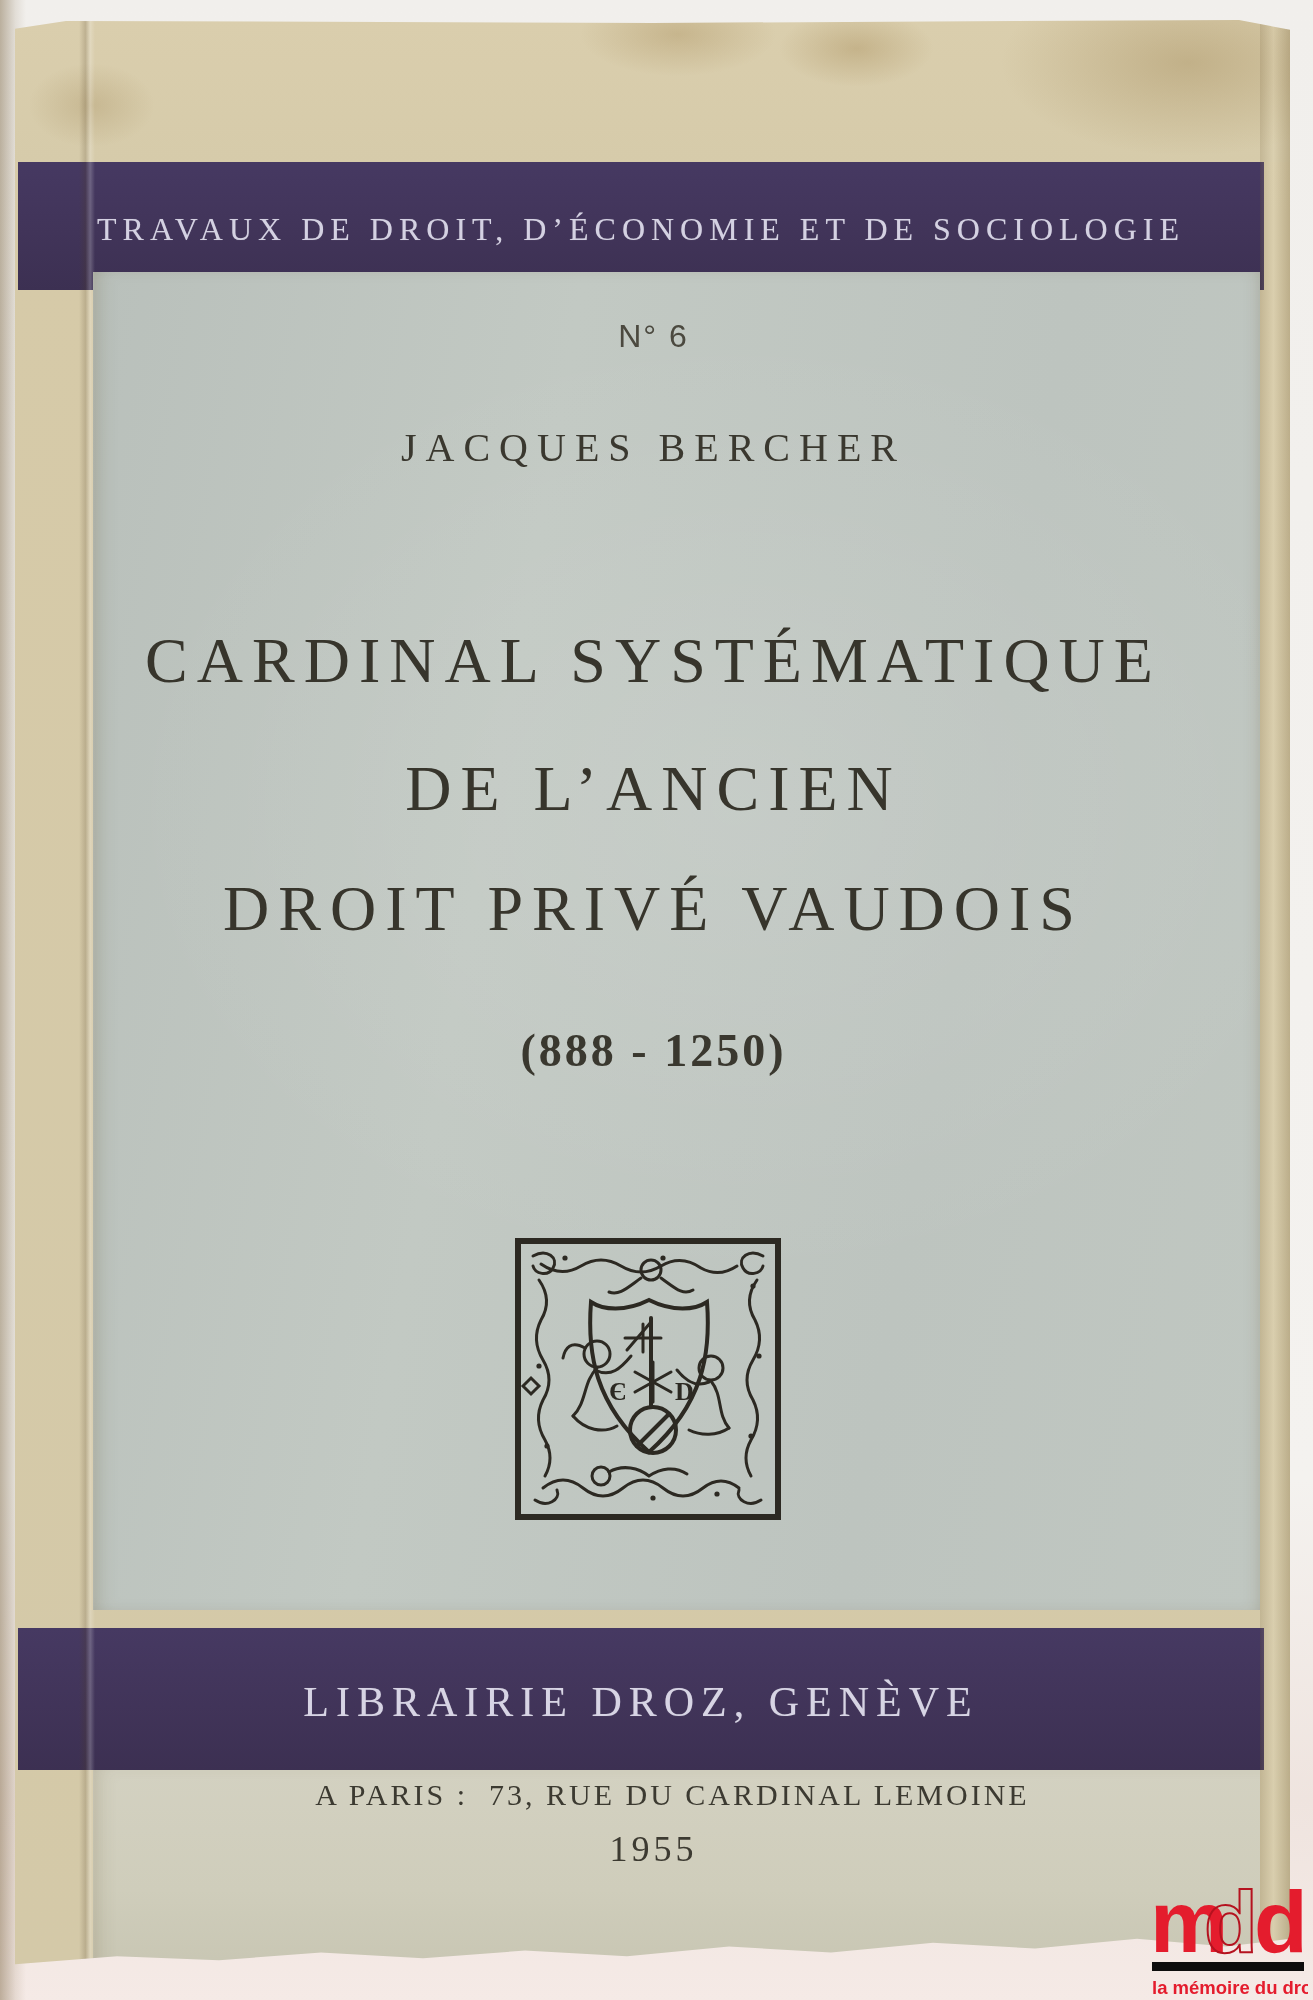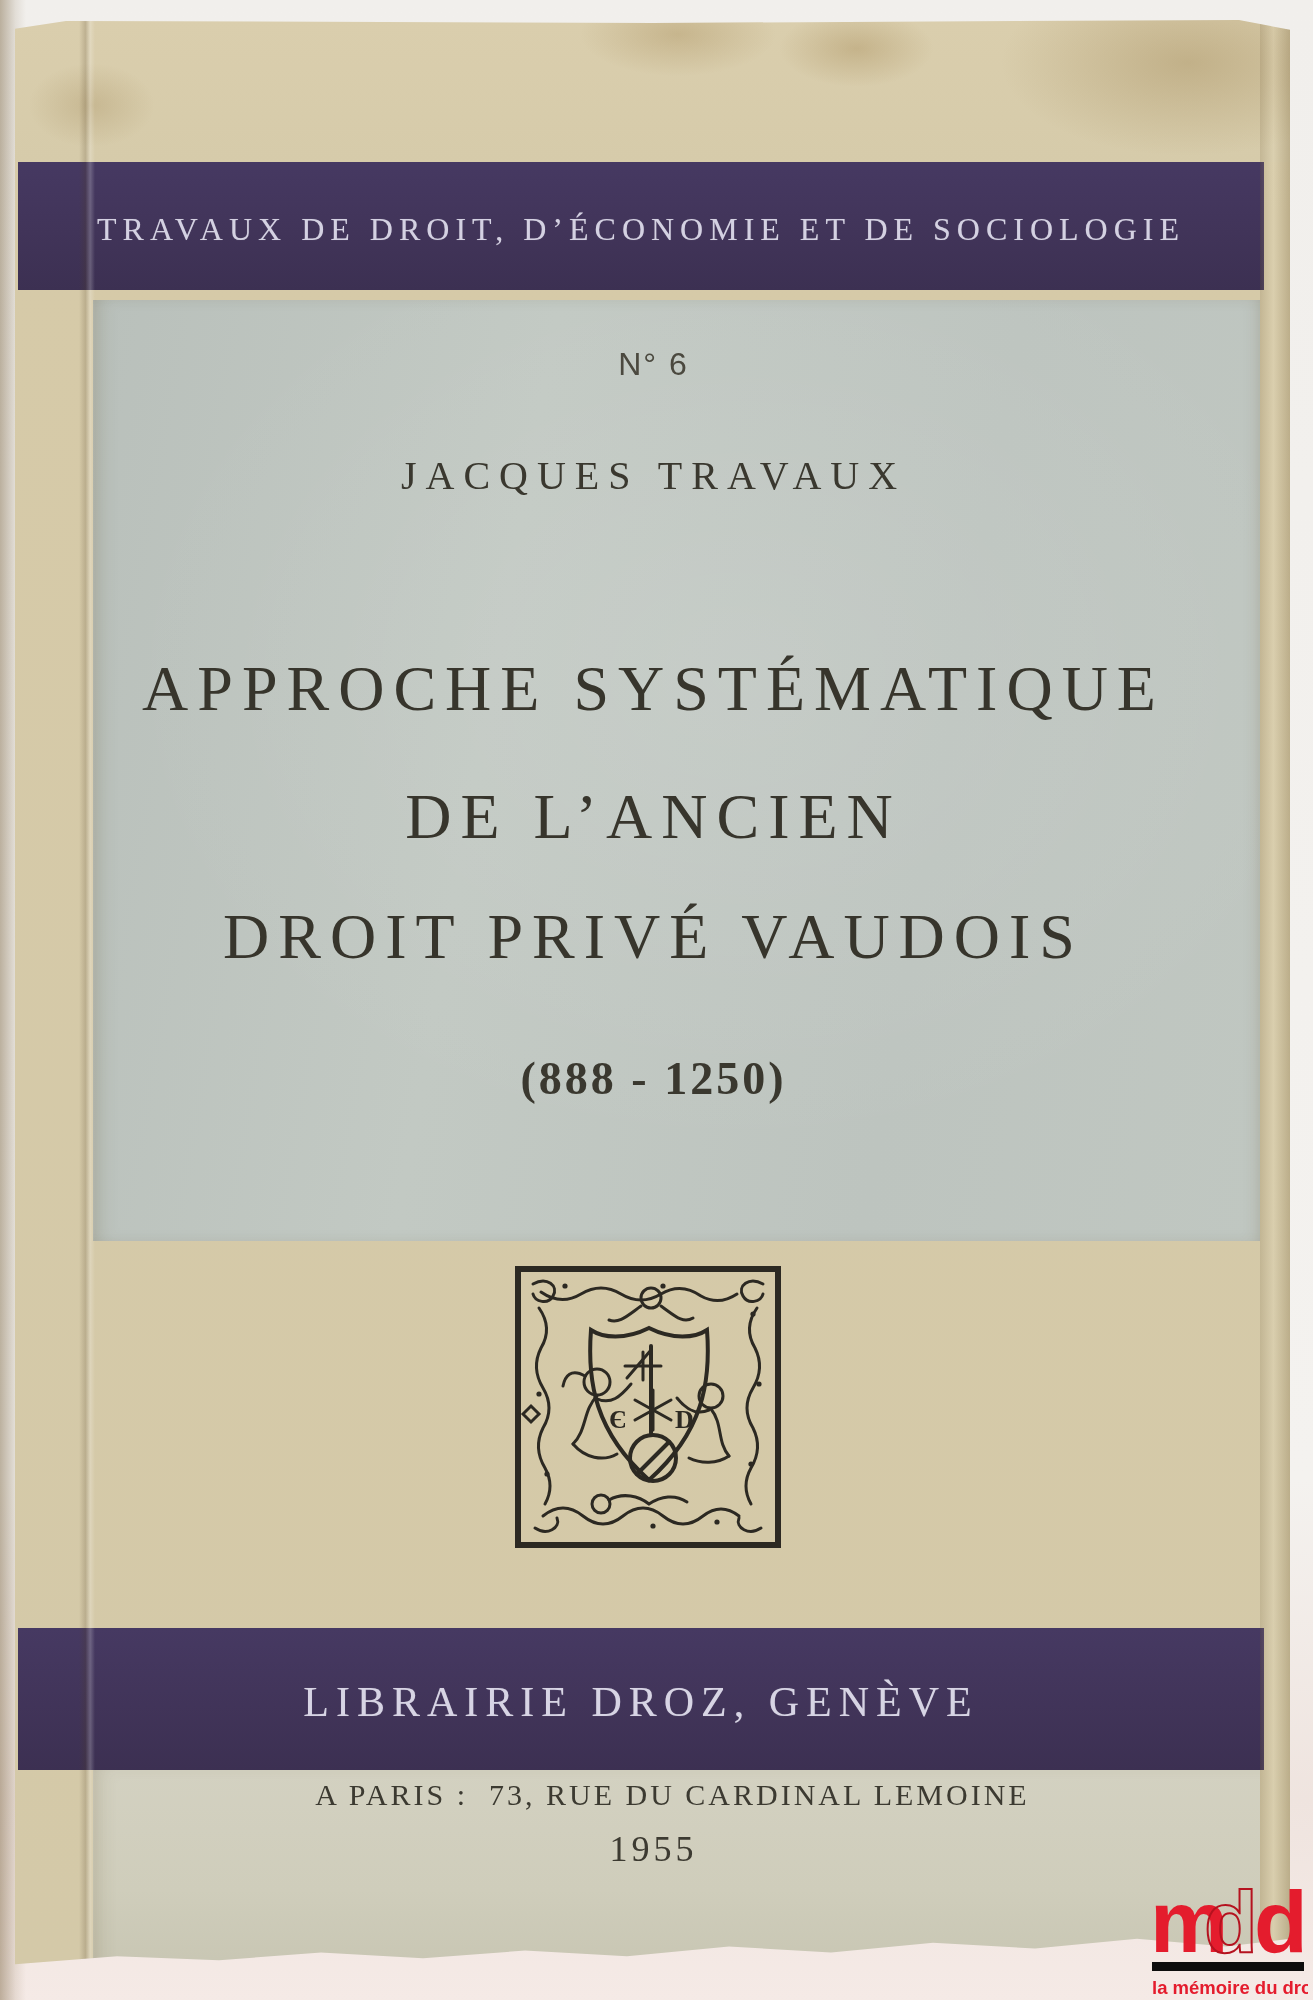--- a/index.html
+++ b/index.html
@@ -37,21 +37,21 @@
   }
   .band-top{ top:142px; height:128px; }
   .band-bottom{ top:1608px; height:142px; }
   .band-label{
     color:#d4d1e2; font-size:32px; letter-spacing:6px; white-space:nowrap;
     text-shadow:0 0 1px rgba(255,255,255,.25); padding-top:6px;
   }
   .band-bottom .band-label{ font-size:42px; letter-spacing:7px; color:#d7d4e4; }
 
   .field{
-    position:absolute; left:78px; right:30px; top:280px; height:941px;
+    position:absolute; left:78px; right:30px; top:252px; height:1338px;
     background:
       radial-gradient(900px 700px at 55% 40%, rgba(255,255,255,.10), transparent 70%),
       linear-gradient(100deg,#b9c0bb 0%,#c2c9c3 35%,#bdc4bf 70%,#c0c7c1 100%);
     box-shadow:inset 14px 0 22px -14px rgba(100,85,50,.35), inset -10px 0 16px -10px rgba(100,85,50,.25);
   }
   .t-center{ position:absolute; left:0; right:46px; text-align:center; color:#3d3b32; }
   .issue-number{ top:46px; font-family:"Liberation Sans","DejaVu Sans",sans-serif; font-size:32px; letter-spacing:2px; color:#4b493f; }
   .author-name{ top:152px; font-size:40px; letter-spacing:9px; color:#3a382f; }
   .title-line{ font-size:64px; letter-spacing:9px; color:#37352c; }
   .title-1{ top:352px; }
@@ -92,22 +92,22 @@
   <div class="book">
 
     <div class="top-cream"></div>
 
     <div class="band band-top">
       <span class="band-label">TRAVAUX DE DROIT, D’ÉCONOMIE ET DE SOCIOLOGIE</span>
     </div>
 
     <div class="field">
       <div class="t-center issue-number">N° 6</div>
-      <div class="t-center author-name">JACQUES TRAVAUX</div>
-      <div class="t-center title-line title-1">APPROCHE SYSTÉMATIQUE</div>
+      <div class="t-center author-name">JACQUES BERCHER</div>
+      <div class="t-center title-line title-1">CARDINAL SYSTÉMATIQUE</div>
       <div class="t-center title-line title-3">DROIT PRIVÉ VAUDOIS</div>
       <div class="t-center title-line title-2">DE L’ANCIEN</div>
       <div class="t-center date-range">(888 - 1250)</div>
 
       <div class="ornament">
         <svg viewBox="0 0 270 286" width="270" height="286">
           <rect x="5" y="5" width="260" height="276" class="ink" style="stroke-width:6"></rect>
 
           <path class="ink" d="M28 28 q20 14 40 2 q20 -12 40 0 q20 12 40 0 q20 -12 40 2 q18 10 36 -2"></path>
           <path class="ink" d="M26 44 q14 20 2 40 q-10 20 2 40 q12 20 0 40 q-10 20 2 40 q10 18 0 36"></path>

